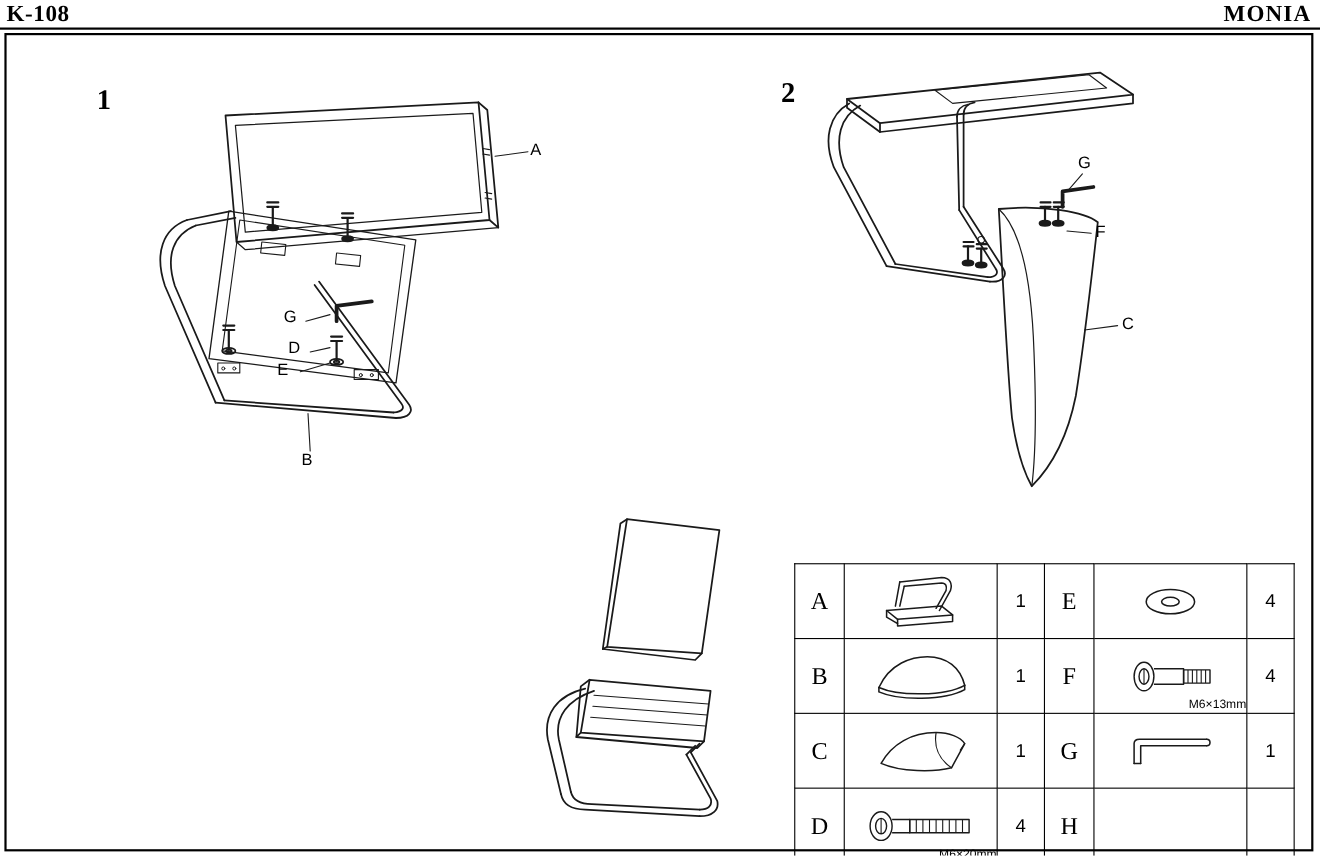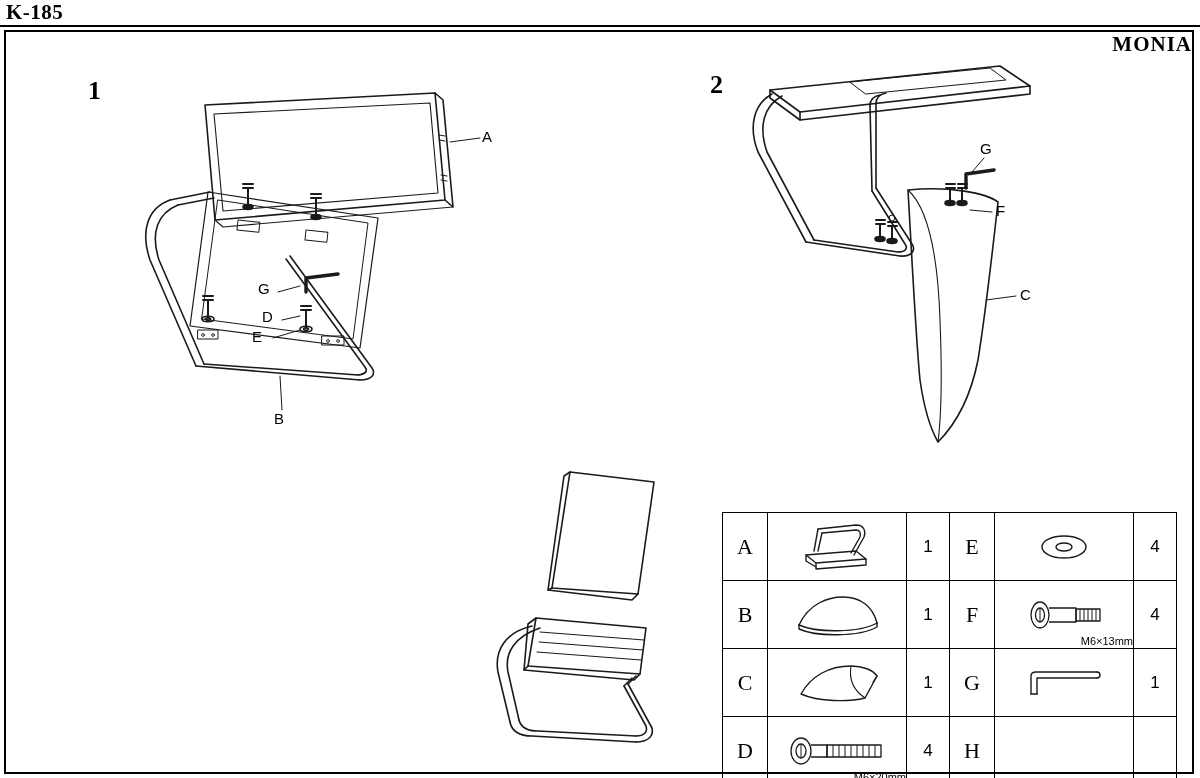--- a/index.html
+++ b/index.html
@@ -36,21 +36,20 @@
     letter-spacing: 0.5px;
   }
   .header .brand {
     position: absolute;
     right: 8px;
     top: 0px;
     font-family: "Liberation Serif", serif;
     font-weight: bold;
     font-size: 21px;
     letter-spacing: 1px;
-    margin-top: 32px;
   }
   .header .rule {
     position: absolute;
     left: 0;
     top: 25px;
     width: 1200px;
     height: 2px;
     background: #000;
   }
   
@@ -133,21 +132,21 @@
     font-family: "Liberation Sans", sans-serif;
     font-size: 15px;
   }
 </style>
 </head>
 <body>
 
 <div id="page">
 
   <div class="header">
-    <div class="code">K-185</div>
+    <div class="code">K-108</div>
     <div class="brand">MONIA</div>
     <div class="rule"></div>
   </div>
 
   <div class="frame"></div>
 
   <div class="step-num" id="step-1-num">1</div>
   <div class="step-num" id="step-2-num">2</div>
 
   <div class="drawing" style="left:110px; top:80px;">

